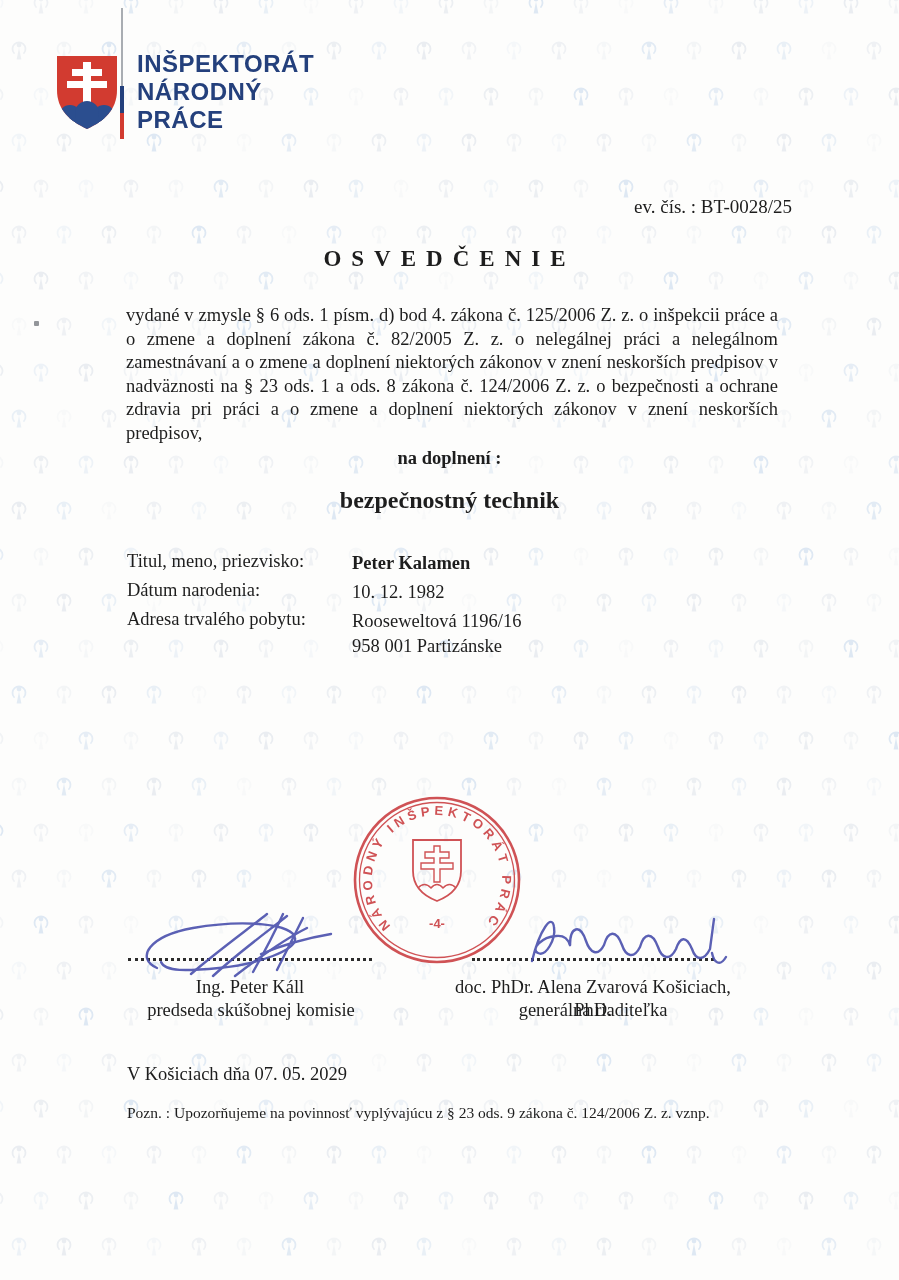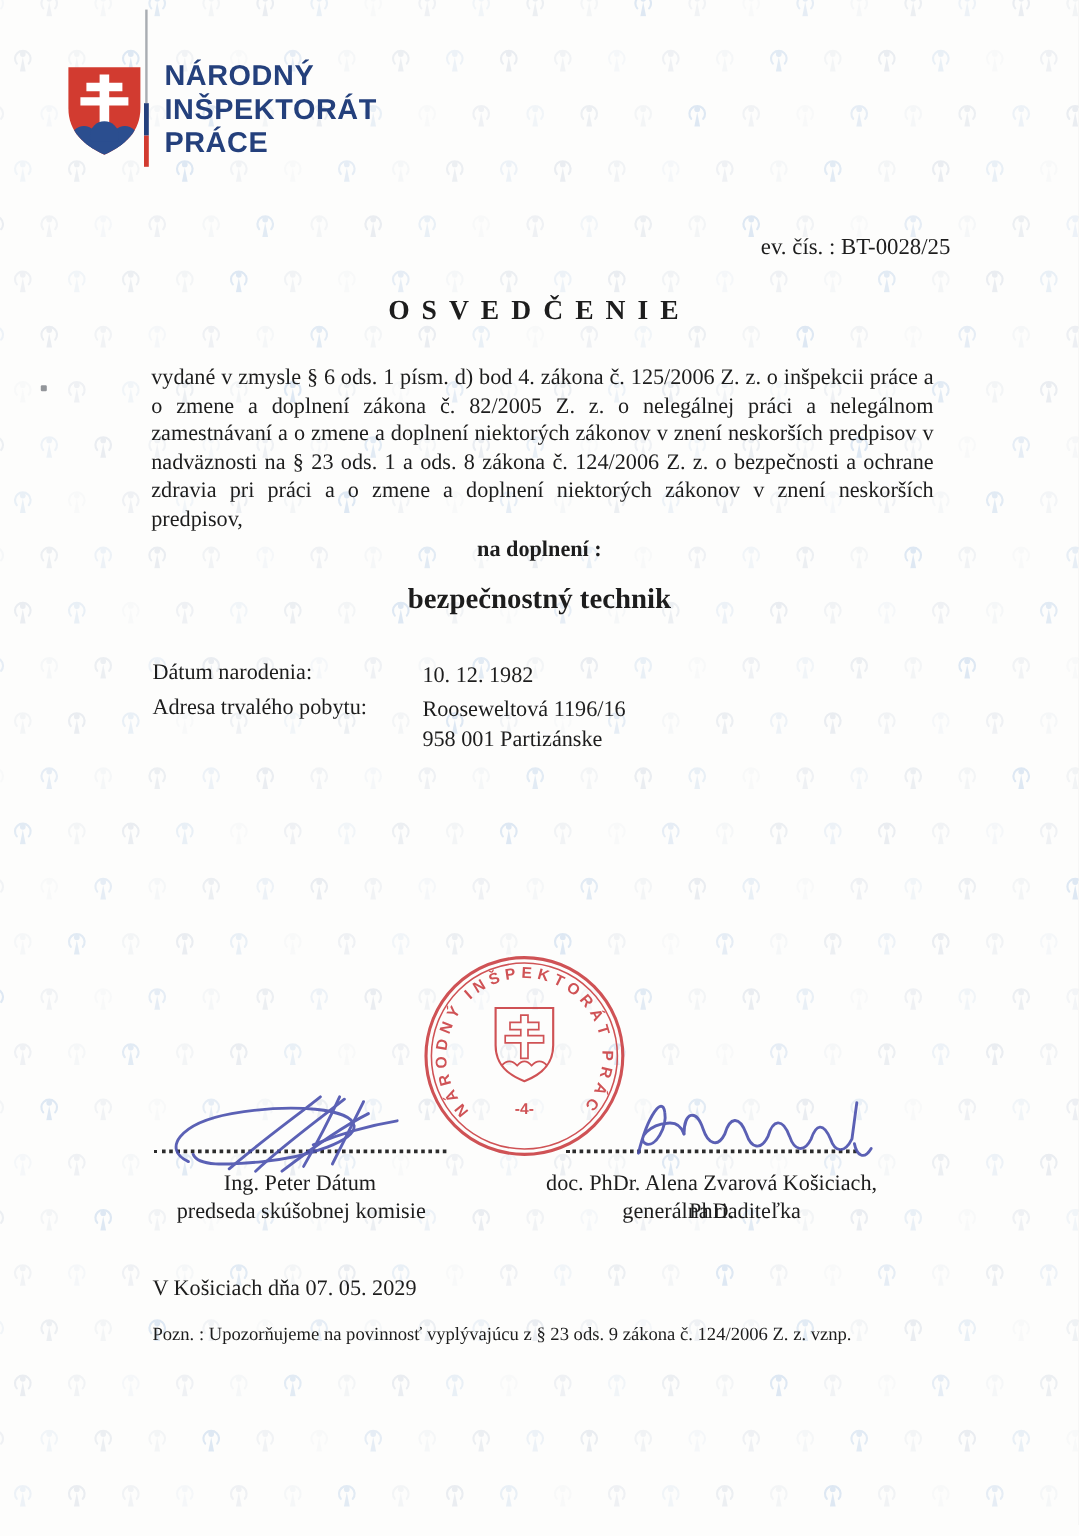--- a/index.html
+++ b/index.html
@@ -2964,35 +2964,39 @@
           <circle cx="32" cy="59" r="12" fill="#2b4e8f"></circle>
           <rect x="2" y="64" width="60" height="14" fill="#2b4e8f"></rect>
         </g>
       </svg>
       <div class="logo-sep">
         <div class="sep-gray"></div>
         <div class="sep-blue"></div>
         <div class="sep-red"></div>
       </div>
       <div class="logo-text">
+        <div>INŠPEKTORÁT</div>
         <div>NÁRODNÝ</div>
-        <div>INŠPEKTORÁT</div>
         <div>PRÁCE</div>
       </div>
     </div>
 
     <div class="ev-line">ev. čís. : BT-0028/25</div>
     <h1 class="doc-title">OSVEDČENIE</h1>
 
     <p class="intro">vydané v zmysle § 6 ods. 1 písm. d) bod 4. zákona č. 125/2006 Z. z. o inšpekcii práce a o zmene a doplnení zákona č. 82/2005 Z. z. o nelegálnej práci a nelegálnom zamestnávaní a o zmene a doplnení niektorých zákonov v znení neskorších predpisov v nadväznosti na § 23 ods. 1 a ods. 8 zákona č. 124/2006 Z. z. o bezpečnosti a ochrane zdravia pri práci a o zmene a doplnení niektorých zákonov v znení neskorších predpisov,</p>
 
     <div class="activity-label">na doplnení :</div>
     <div class="activity-name">bezpečnostný technik</div>
 
     <div class="fields">
+      <div class="field-row">
+        <div class="field-label">Titul, meno, priezvisko:</div>
+        <div class="field-value bold">Peter Kalamen</div>
+      </div>
       <div class="field-row">
         <div class="field-label">Dátum narodenia:</div>
         <div class="field-value">10. 12. 1982</div>
       </div>
       <div class="field-row">
         <div class="field-label">Adresa trvalého pobytu:</div>
         <div class="field-value">Rooseweltová 1196/16
 958 001 Partizánske</div>
       </div>
     </div>
@@ -3013,21 +3017,21 @@
     </svg>
 
     <svg class="sig-svg" style="left:135px;top:902px;" width="210" height="78" viewBox="0 0 210 78">
       <g fill="none" stroke="#4a50ad" stroke-width="2.4" stroke-linecap="round" opacity="0.9">
         <path d="M22,66 C0,56 14,34 58,26 C110,17 158,22 160,36 C162,48 124,62 84,66 C52,69 30,70 26,60"></path>
         <path d="M56,72 C84,48 112,28 132,12 M78,74 C104,50 132,30 152,14 M100,74 C126,54 152,36 172,26"></path>
         <path d="M148,12 C138,34 126,56 118,70 M168,16 C158,36 148,56 142,68 M126,52 C150,42 172,36 196,32"></path>
       </g>
     </svg>
     <div class="sig-line" style="left:128px;top:958px;width:244px;"></div>
-    <div class="sig-name" style="left:128px;top:976px;width:244px;">Ing. Peter Dátum</div>
+    <div class="sig-name" style="left:128px;top:976px;width:244px;">Ing. Peter Káll</div>
     <div class="sig-role" style="left:106px;top:1000px;width:290px;">predseda skúšobnej komisie</div>
 
     <svg class="sig-svg" style="left:518px;top:903px;" width="215" height="78" viewBox="0 0 215 78">
       <g fill="none" stroke="#4a50ad" stroke-width="2.4" stroke-linecap="round" opacity="0.9">
         <path d="M14,58 C22,26 34,10 36,24 C38,36 28,54 20,50 C12,46 24,34 38,33 C46,32 50,36 52,42"></path>
         <path d="M52,42 C52,24 62,20 68,38 C72,50 80,54 86,42 C90,28 98,26 104,42 C108,54 116,56 122,44 C126,30 134,28 140,44 C144,56 152,58 158,46 C162,34 168,32 174,46 C178,58 186,58 192,46 L196,16"></path>
         <path d="M194,50 C196,60 202,64 208,54"></path>
       </g>
     </svg>
     <div class="sig-line" style="left:472px;top:958px;width:242px;"></div>

